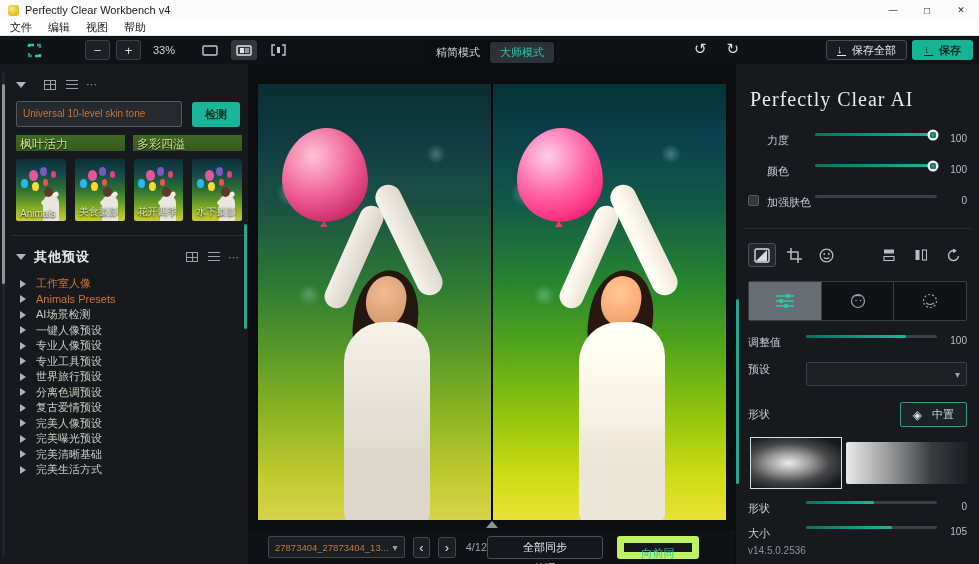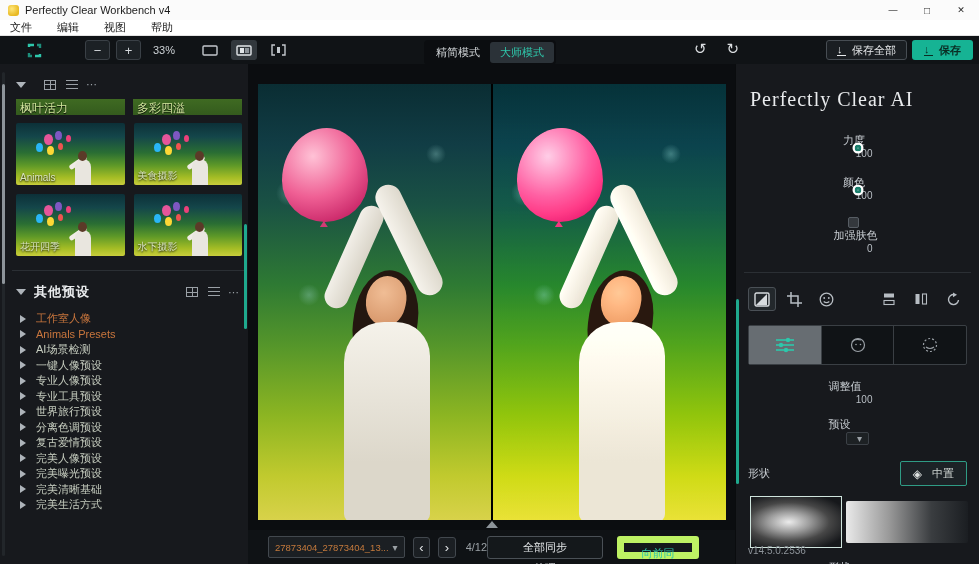--- a/index.html
+++ b/index.html
@@ -6,21 +6,21 @@
   html,body { width: 979px; height: 564px; background:#000; }
   body { font-family: "Liberation Sans", sans-serif; -webkit-font-smoothing: antialiased; }
   .app { position:relative; width:979px; height:564px; overflow:hidden; background:#141619; }
 
   
   .titlebar { position:absolute; top:0; left:0; right:0; height:20px; background:#fbfbfb; display:flex; align-items:center; padding:0 8px; }
   .app-ico { width:11px; height:11px; border-radius:3px; background:radial-gradient(circle at 35% 35%, #ffe67a, #e8b923 70%); margin-right:6px; }
   .title-text { font-size:11px; color:#1b1b1b; flex:1; }
   .win-btns { display:flex; gap:22px; align-items:center; padding-right:4px; }
   .win-btn { width:12px; height:12px; display:flex; align-items:center; justify-content:center; color:#2b2b2b; }
-  .menubar { position:absolute; top:20px; left:0; right:0; height:16px; background:#ffffff; border-bottom:1px solid #e3e3e3; display:flex; align-items:center; gap:25px; padding:0 10px; }
+  .menubar { position:absolute; top:20px; left:0; right:0; height:16px; background:#ffffff; border-bottom:1px solid #e3e3e3; display:flex; align-items:center; gap:16px; padding:0 10px; }
   .menu-item { font-size:11px; color:#1b1b1b; cursor:default; }
 
   
   .toolbar { position:absolute; top:36px; left:0; right:0; height:28px; background:#101316; display:flex; align-items:center; }
   .logo { width:17px; height:17px; margin-left:26px; }
   .tb-btn { width:25px; height:20px; background:#1c2125; border:1px solid #3a4046; border-radius:3px; color:#d6dade; font-size:13px; line-height:17px; text-align:center; margin-left:6px; }
   .zoom-lvl { color:#cdd2d6; font-size:11px; margin-left:12px; }
   .view-ic { margin-left:22px; display:flex; align-items:center; justify-content:center; width:26px; height:20px; border-radius:3px; }
   .view-ic.active { background:#32383d; }
   .modes { position:absolute; left:424px; top:4px; display:flex; background:#0b0d10; border-radius:4px; padding:2px; }
@@ -45,21 +45,21 @@
       linear-gradient(#9aa0a6,#9aa0a6) 50% 0/1px 100% no-repeat,
       linear-gradient(#9aa0a6,#9aa0a6) 0 50%/100% 1px no-repeat; margin-left:10px; }
   .ic-list { width:12px; height:10px; background:repeating-linear-gradient(180deg,#9aa0a6 0 1.5px,transparent 1.5px 4px); margin-left:10px; }
   .ellipsis { color:#9aa0a6; font-size:11px; margin-left:8px; letter-spacing:1px; }
   .detect-row { display:flex; align-items:center; margin:10px 8px 0 6px; gap:10px; }
   .detect-input { flex:1; height:26px; background:#26292e; border:1px solid #55595f; border-radius:2px; color:#c9763d; font-size:10px; line-height:24px; padding:0 6px; white-space:nowrap; overflow:hidden; }
   .detect-btn { width:48px; height:25px; background:#19b598; border-radius:3px; color:#0a3328; font-size:11px; font-weight:bold; line-height:25px; text-align:center; }
   .partial-row { display:flex; gap:8px; margin:8px 6px 0 6px; height:16px; overflow:hidden; }
   .partial-thumb { flex:1; height:34px; border-radius:0 0 2px 2px; background:linear-gradient(180deg,#3f6a22,#274a18); position:relative; }
   .partial-label { position:absolute; left:4px; top:1px; font-size:12px; color:#cfe39b; text-shadow:0 1px 1px #000; }
-  .thumb-grid { display:grid; grid-template-columns:1fr 1fr; gap:9px; margin:8px 6px 0 6px; }
+  .thumb-grid { display:grid; grid-template-columns:1fr 1fr 1fr 1fr; gap:9px; margin:8px 6px 0 6px; }
   .thumb { position:relative; height:62px; border-radius:2px; overflow:hidden;
       background:linear-gradient(180deg,#0c3038 0%,#14464a 22%,#2a6e33 48%,#5d9828 68%,#a5bd25 88%,#c9cd3c 100%); }
   .thumb .balloons { position:absolute; left:26%; top:18%; width:9px; height:11px; border-radius:50%; background:#e5559a;
       box-shadow:10px -4px 0 -1px #7e57c2, -9px 8px 0 -1px #29b6f6, 2px 11px 0 -1px #fdd835, 12px 7px 0 -2px #ef5350, 20px -1px 0 -2px #ec407a; }
   .thumb .fig-body { position:absolute; left:54%; bottom:-4px; width:16px; height:30px; border-radius:8px 8px 0 0; background:#e9e6df; }
   .thumb .fig-head { position:absolute; left:57%; bottom:24px; width:9px; height:10px; border-radius:50%; background:#5b3a28; }
   .thumb .fig-arm { position:absolute; left:48%; bottom:20px; width:20px; height:5px; border-radius:3px; background:#efece6; transform:rotate(-35deg); }
   .thumb-label { position:absolute; left:4px; bottom:2px; font-size:10px; color:#d9e6be; text-shadow:0 1px 2px #000; }
   .sb-divider { height:1px; background:#2b2f34; margin:14px 4px 0 2px; }
   .tree { margin:10px 4px 0 10px; }
@@ -92,21 +92,21 @@
   .dd-caret { color:#9aa0a5; font-size:10px; margin-left:4px; }
   .nav-btn { width:21px; height:21px; background:#1b1f23; border:1px solid #42484e; border-radius:3px; color:#e4e7e9; font-size:13px; line-height:19px; text-align:center; margin-left:8px; }
   .counter { color:#9aa0a5; font-size:11px; margin-left:10px; }
   .sync-all { margin-left:auto; height:23px; padding:0 30px; border:1px solid #4a5056; border-radius:3px; color:#e4e7e9; font-size:11px; line-height:21px; background:#14181b; }
   .sync-fwd { margin-left:14px; margin-right:22px; height:23px; padding:0 16px; border:7px solid #bef264; border-radius:3px; color:#2ec7ab; font-size:11px; line-height:21px; background:#14181b; }
 
   
   .rpanel { position:absolute; top:64px; right:0; width:244px; bottom:0; background:#17191d; border-left:1px solid #0a0c0e; padding:0 12px; }
   .rp-thumb { position:absolute; left:0; top:235px; width:3px; height:185px; background:#1fa98e; border-radius:2px; }
   .rp-title { font-family:"Liberation Serif", serif; color:#e9ebed; font-size:20px; letter-spacing:1px; margin:24px 2px 0 2px; }
-  .srow { display:flex; align-items:center; margin-top:16px;flex-direction:column; }
+  .srow { display:flex; margin-top:16px; }
   .srow .cbx { width:11px; height:11px; background:#34383d; border:1px solid #575d64; border-radius:2px; margin-right:8px; flex:none; }
   .slabel { color:#c6cbd0; font-size:11px; width:58px; flex:none; }
   .track { position:relative; flex:1; height:3px; background:#3b4045; border-radius:2px; }
   .fill { position:absolute; left:0; top:0; bottom:0; background:linear-gradient(90deg,#0e6f60,#19b99b); border-radius:2px; }
   .sthumb { position:absolute; top:50%; width:11px; height:11px; border-radius:50%; background:#f2f4f5; border:2px solid #ffffff; box-shadow:inset 0 0 0 3px #1b7f6d; transform:translate(-50%,-50%); }
   .sval { color:#b9bfc5; font-size:10px; width:30px; text-align:right; flex:none; }
   .rp-div { height:1px; background:#2b2f34; margin:18px -4px 0 -4px; }
 
   .tool-row { display:flex; align-items:center; margin-top:14px; gap:4px; }
   .tool-btn { width:28px; height:24px; display:flex; align-items:center; justify-content:center; border-radius:3px; }
@@ -201,20 +201,24 @@
     <div class="sb-thumb-l"></div>
     <div class="sb-thumb-r"></div>
 
     <div class="sec-head">
       <span class="tri-down"></span>
       <span class="ic-grid"></span>
       <span class="ic-list"></span>
       <span class="ellipsis">⋯</span>
     </div>
 
+    <div class="detect-row">
+      <span class="detect-input">Universal 10-level skin tone</span>
+      <span class="detect-btn">检测</span>
+    </div>
 
     <div class="partial-row">
       <span class="partial-thumb">
         <span class="partial-label">枫叶活力</span>
       </span>
       <span class="partial-thumb">
         <span class="partial-label">多彩四溢</span>
       </span>
     </div>
 

